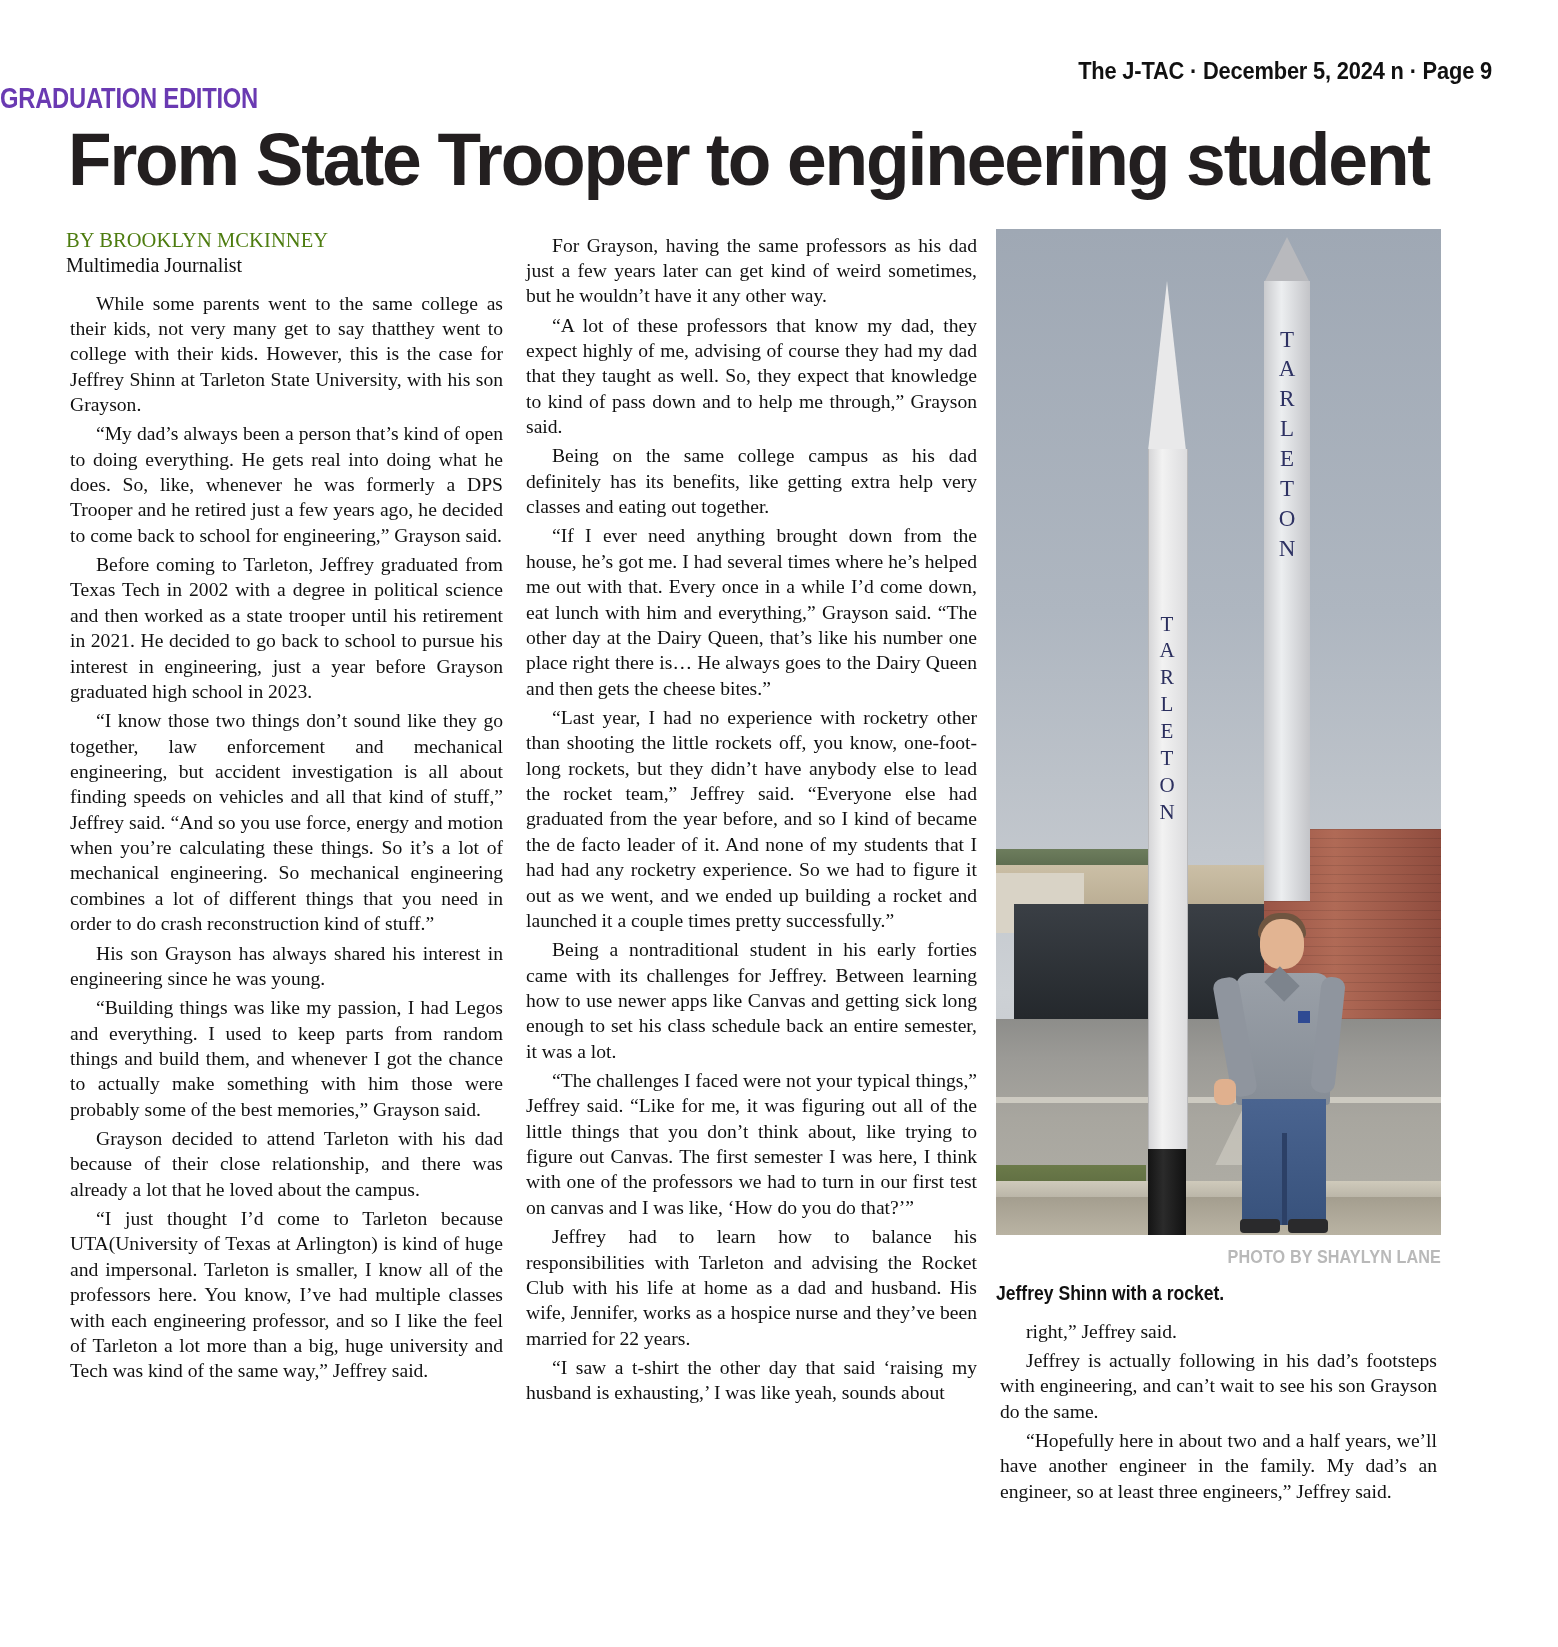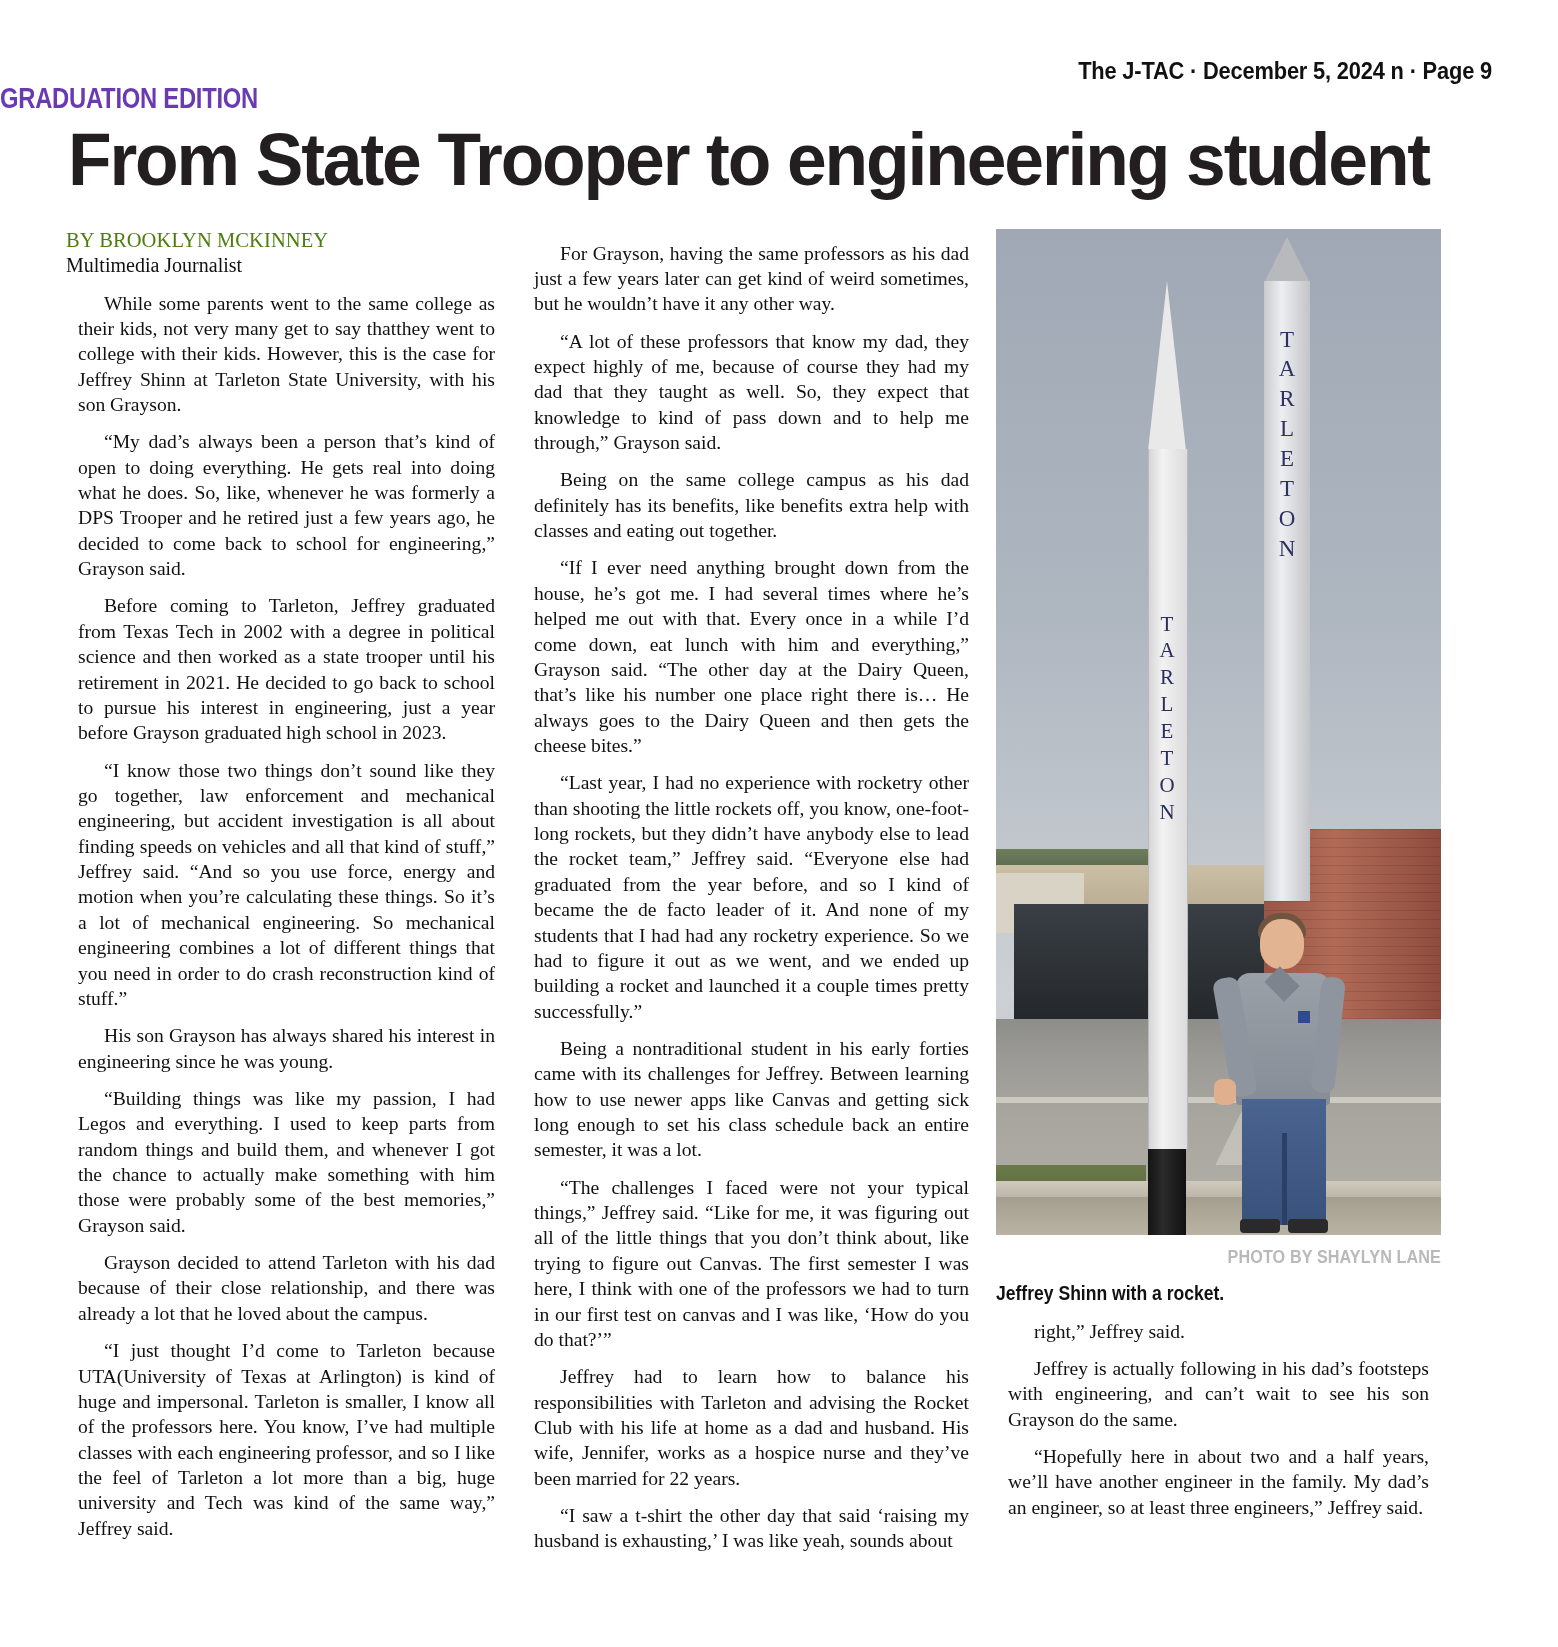--- a/index.html
+++ b/index.html
@@ -88,21 +88,21 @@
     color: #4d7c0f;
   }
   .byline-title {
     font-family: "Liberation Serif", serif;
     font-size: 20px;
     margin: 0 0 14px 0;
     color: #111;
   }
 
   p.body {
-    margin: 12px;
+    margin: 4px;
     font-size: 19.6px;
     line-height: 1.295;
     text-align: justify;
     text-indent: 26px;
     hyphens: auto;
     -webkit-hyphens: auto;
     color: #111;
   }
 
   
@@ -288,22 +288,22 @@
       <p class="body">Before coming to Tarleton, Jeffrey graduated from Texas Tech in 2002 with a degree in political science and then worked as a state trooper until his retirement in 2021. He decided to go back to school to pursue his interest in engineering, just a year before Grayson graduated high school in 2023.</p>
       <p class="body">“I know those two things don’t sound like they go together, law enforcement and mechanical engineering, but accident investigation is all about finding speeds on vehicles and all that kind of stuff,” Jeffrey said. “And so you use force, energy and motion when you’re calculating these things. So it’s a lot of mechanical engineering. So mechanical engineering combines a lot of different things that you need in order to do crash reconstruction kind of stuff.”</p>
       <p class="body">His son Grayson has always shared his interest in engineering since he was young.</p>
       <p class="body">“Building things was like my passion, I had Legos and everything. I used to keep parts from random things and build them, and whenever I got the chance to actually make something with him those were probably some of the best memories,” Grayson said.</p>
       <p class="body">Grayson decided to attend Tarleton with his dad because of their close relationship, and there was already a lot that he loved about the campus.</p>
       <p class="body">“I just thought I’d come to Tarleton because UTA(University of Texas at Arlington) is kind of huge and impersonal. Tarleton is smaller, I know all of the professors here. You know, I’ve had multiple classes with each engineering professor, and so I like the feel of Tarleton a lot more than a big, huge university and Tech was kind of the same way,” Jeffrey said.</p>
     </div>
 
     <div class="col">
       <p class="body">For Grayson, having the same professors as his dad just a few years later can get kind of weird sometimes, but he wouldn’t have it any other way.</p>
-      <p class="body">“A lot of these professors that know my dad, they expect highly of me, because of course they had my dad that they taught as well. So, they expect that knowledge to kind of pass down and to help me through,” Grayson said.</p>
-      <p class="body">Being on the same college campus as his dad definitely has its benefits, like benefits extra help with classes and eating out together.</p>
+      <p class="body">“A lot of these professors that know my dad, they expect highly of me, advising of course they had my dad that they taught as well. So, they expect that knowledge to kind of pass down and to help me through,” Grayson said.</p>
+      <p class="body">Being on the same college campus as his dad definitely has its benefits, like getting extra help very classes and eating out together.</p>
       <p class="body">“If I ever need anything brought down from the house, he’s got me. I had several times where he’s helped me out with that. Every once in a while I’d come down, eat lunch with him and everything,” Grayson said. “The other day at the Dairy Queen, that’s like his number one place right there is… He always goes to the Dairy Queen and then gets the cheese bites.”</p>
       <p class="body">“Last year, I had no experience with rocketry other than shooting the little rockets off, you know, one-foot-long rockets, but they didn’t have anybody else to lead the rocket team,” Jeffrey said. “Everyone else had graduated from the year before, and so I kind of became the de facto leader of it. And none of my students that I had had any rocketry experience. So we had to figure it out as we went, and we ended up building a rocket and launched it a couple times pretty successfully.”</p>
       <p class="body">Being a nontraditional student in his early forties came with its challenges for Jeffrey. Between learning how to use newer apps like Canvas and getting sick long enough to set his class schedule back an entire semester, it was a lot.</p>
       <p class="body">“The challenges I faced were not your typical things,” Jeffrey said. “Like for me, it was figuring out all of the little things that you don’t think about, like trying to figure out Canvas. The first semester I was here, I think with one of the professors we had to turn in our first test on canvas and I was like, ‘How do you do that?’”</p>
       <p class="body">Jeffrey had to learn how to balance his responsibilities with Tarleton and advising the Rocket Club with his life at home as a dad and husband. His wife, Jennifer, works as a hospice nurse and they’ve been married for 22 years.</p>
       <p class="body">“I saw a t-shirt the other day that said ‘raising my husband is exhausting,’ I was like yeah, sounds about</p>
     </div>
 
     <div class="col">
 

